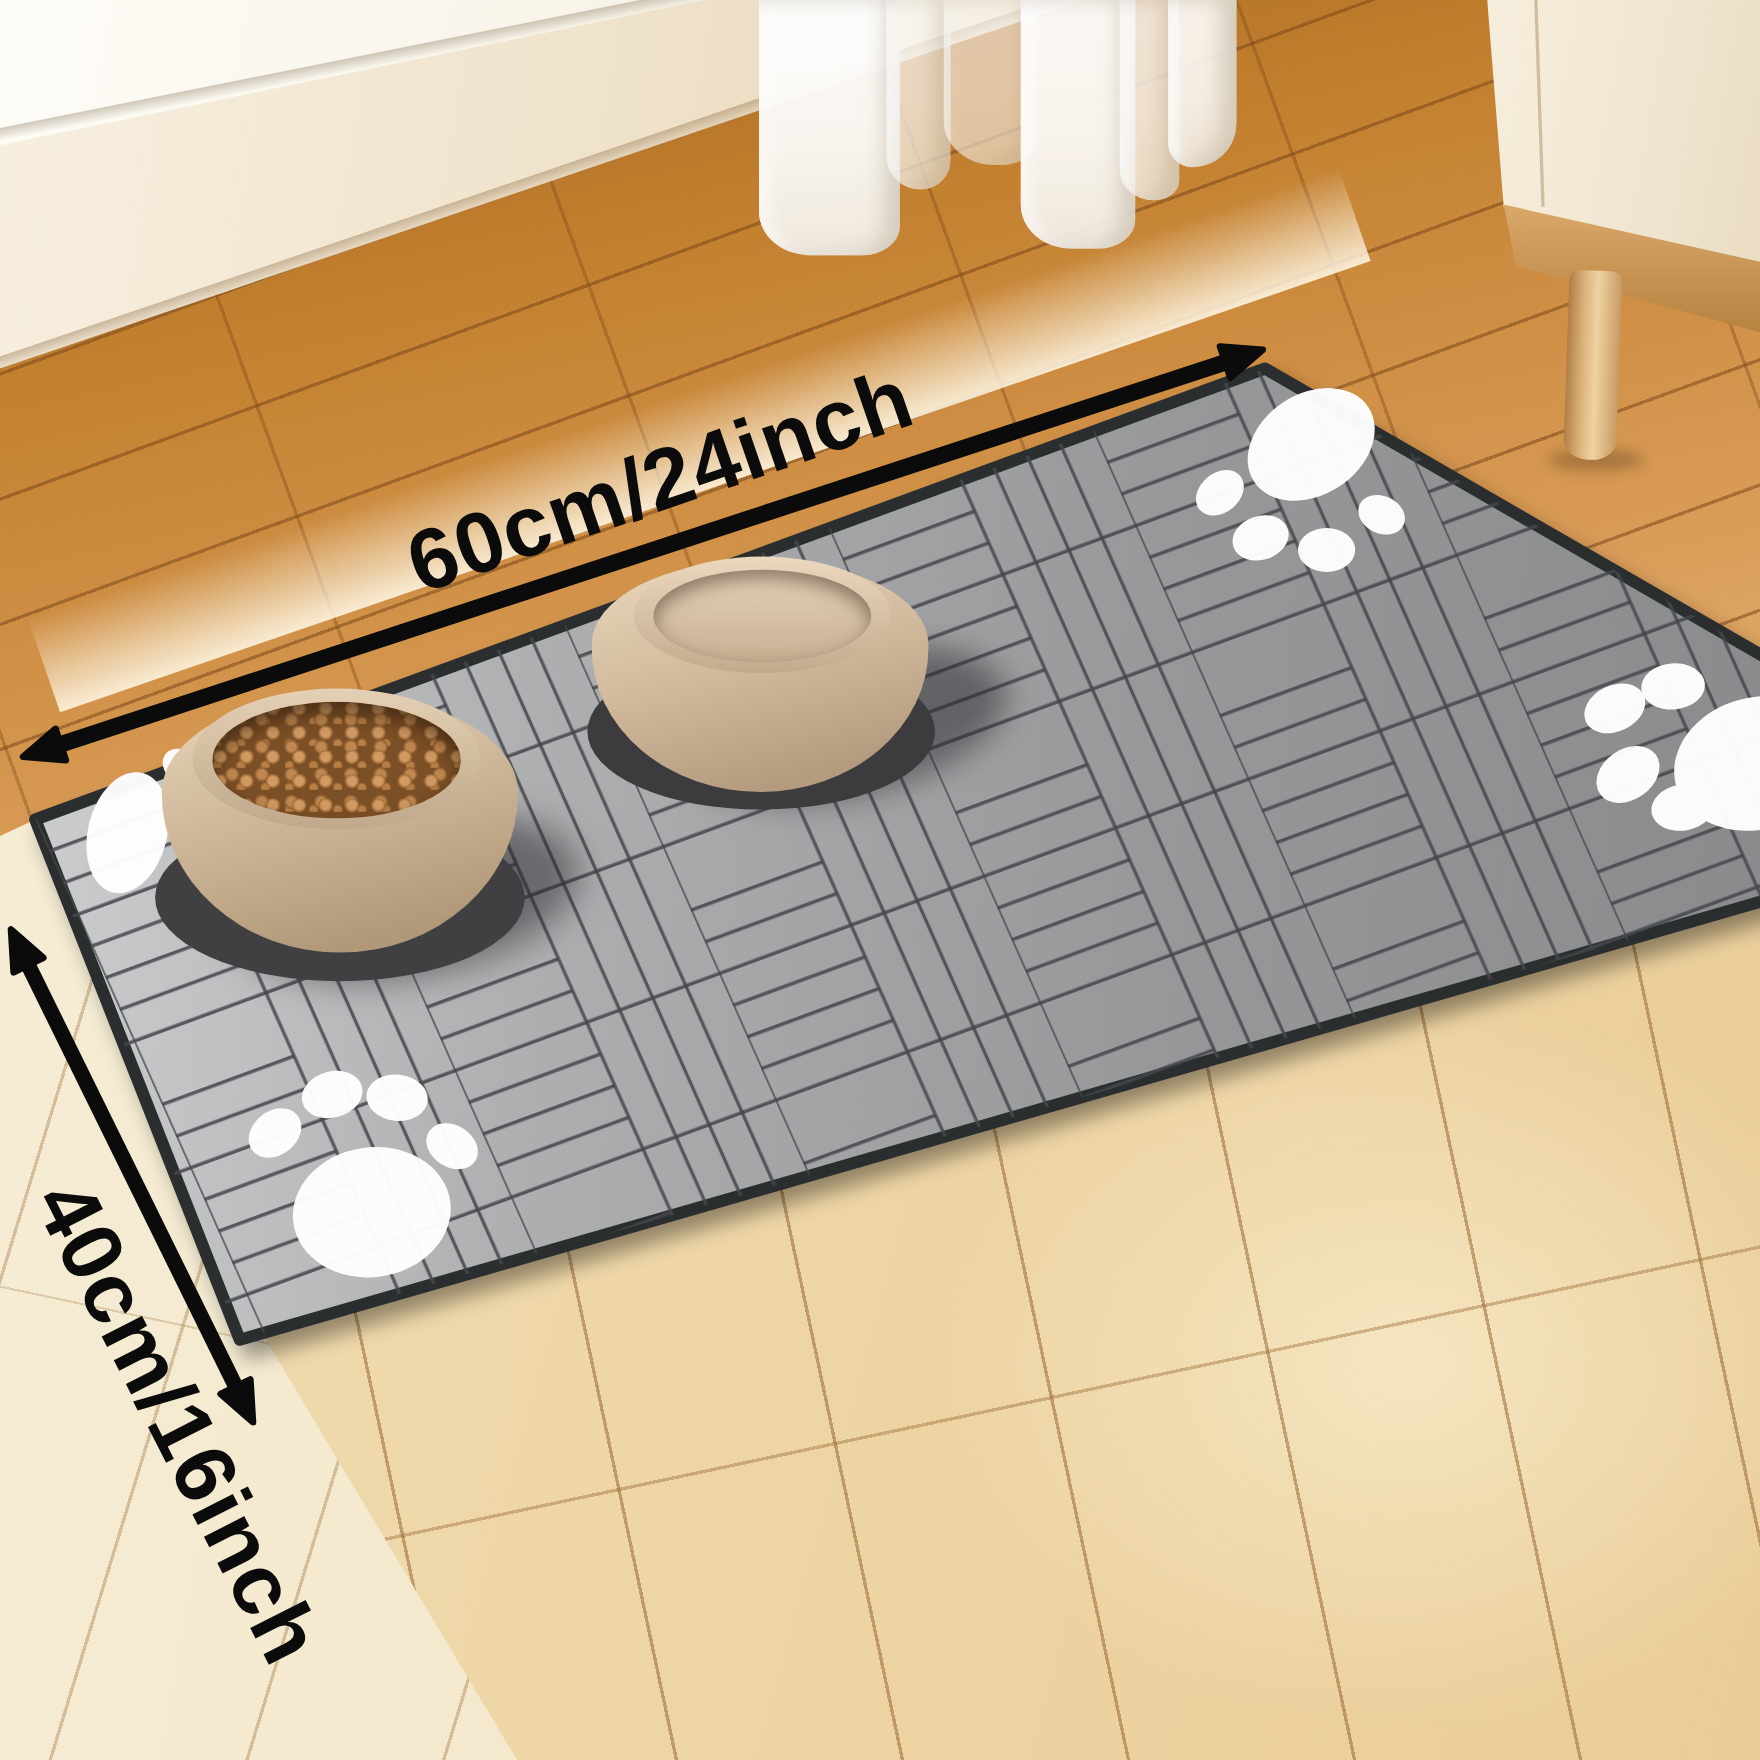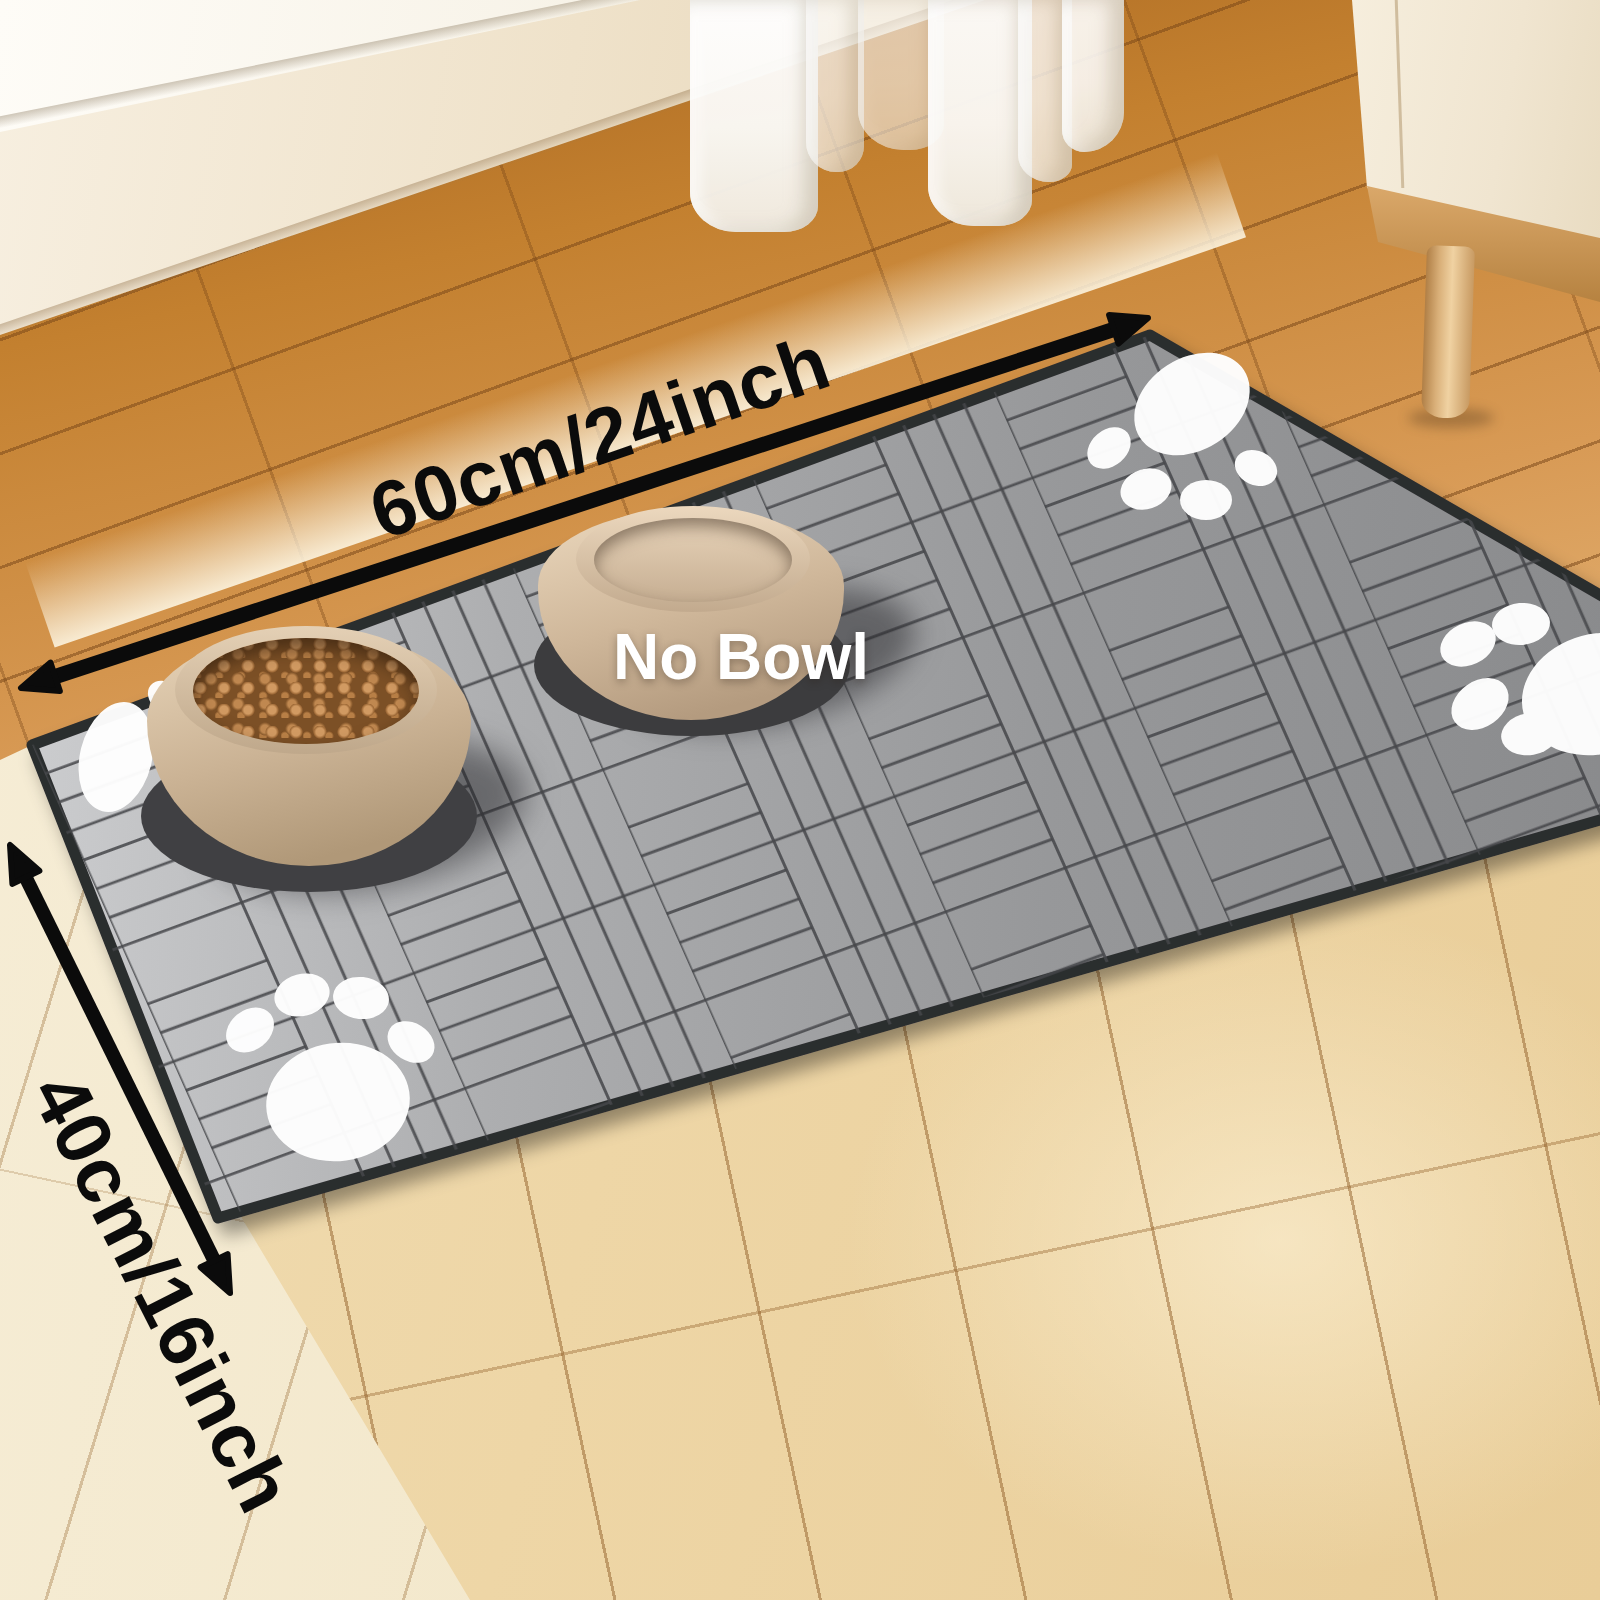--- a/index.html
+++ b/index.html
@@ -240,15 +240,14 @@
   <div class="bowl w-inner"></div>
 
   <div class="bowl f-shadow"></div>
   <div class="bowl f-ring"></div>
   <div class="bowl f-body"></div>
   <div class="bowl f-rim"></div>
   <div class="bowl f-kibble"></div>
 
   <div id="width-label" class="dim-label">60cm/24inch</div>
   <div id="height-label" class="dim-label">40cm/16inch</div>
-  <div id="no-bowl-label">No Bowl</div>
 
 </div>
 
 </body></html>

